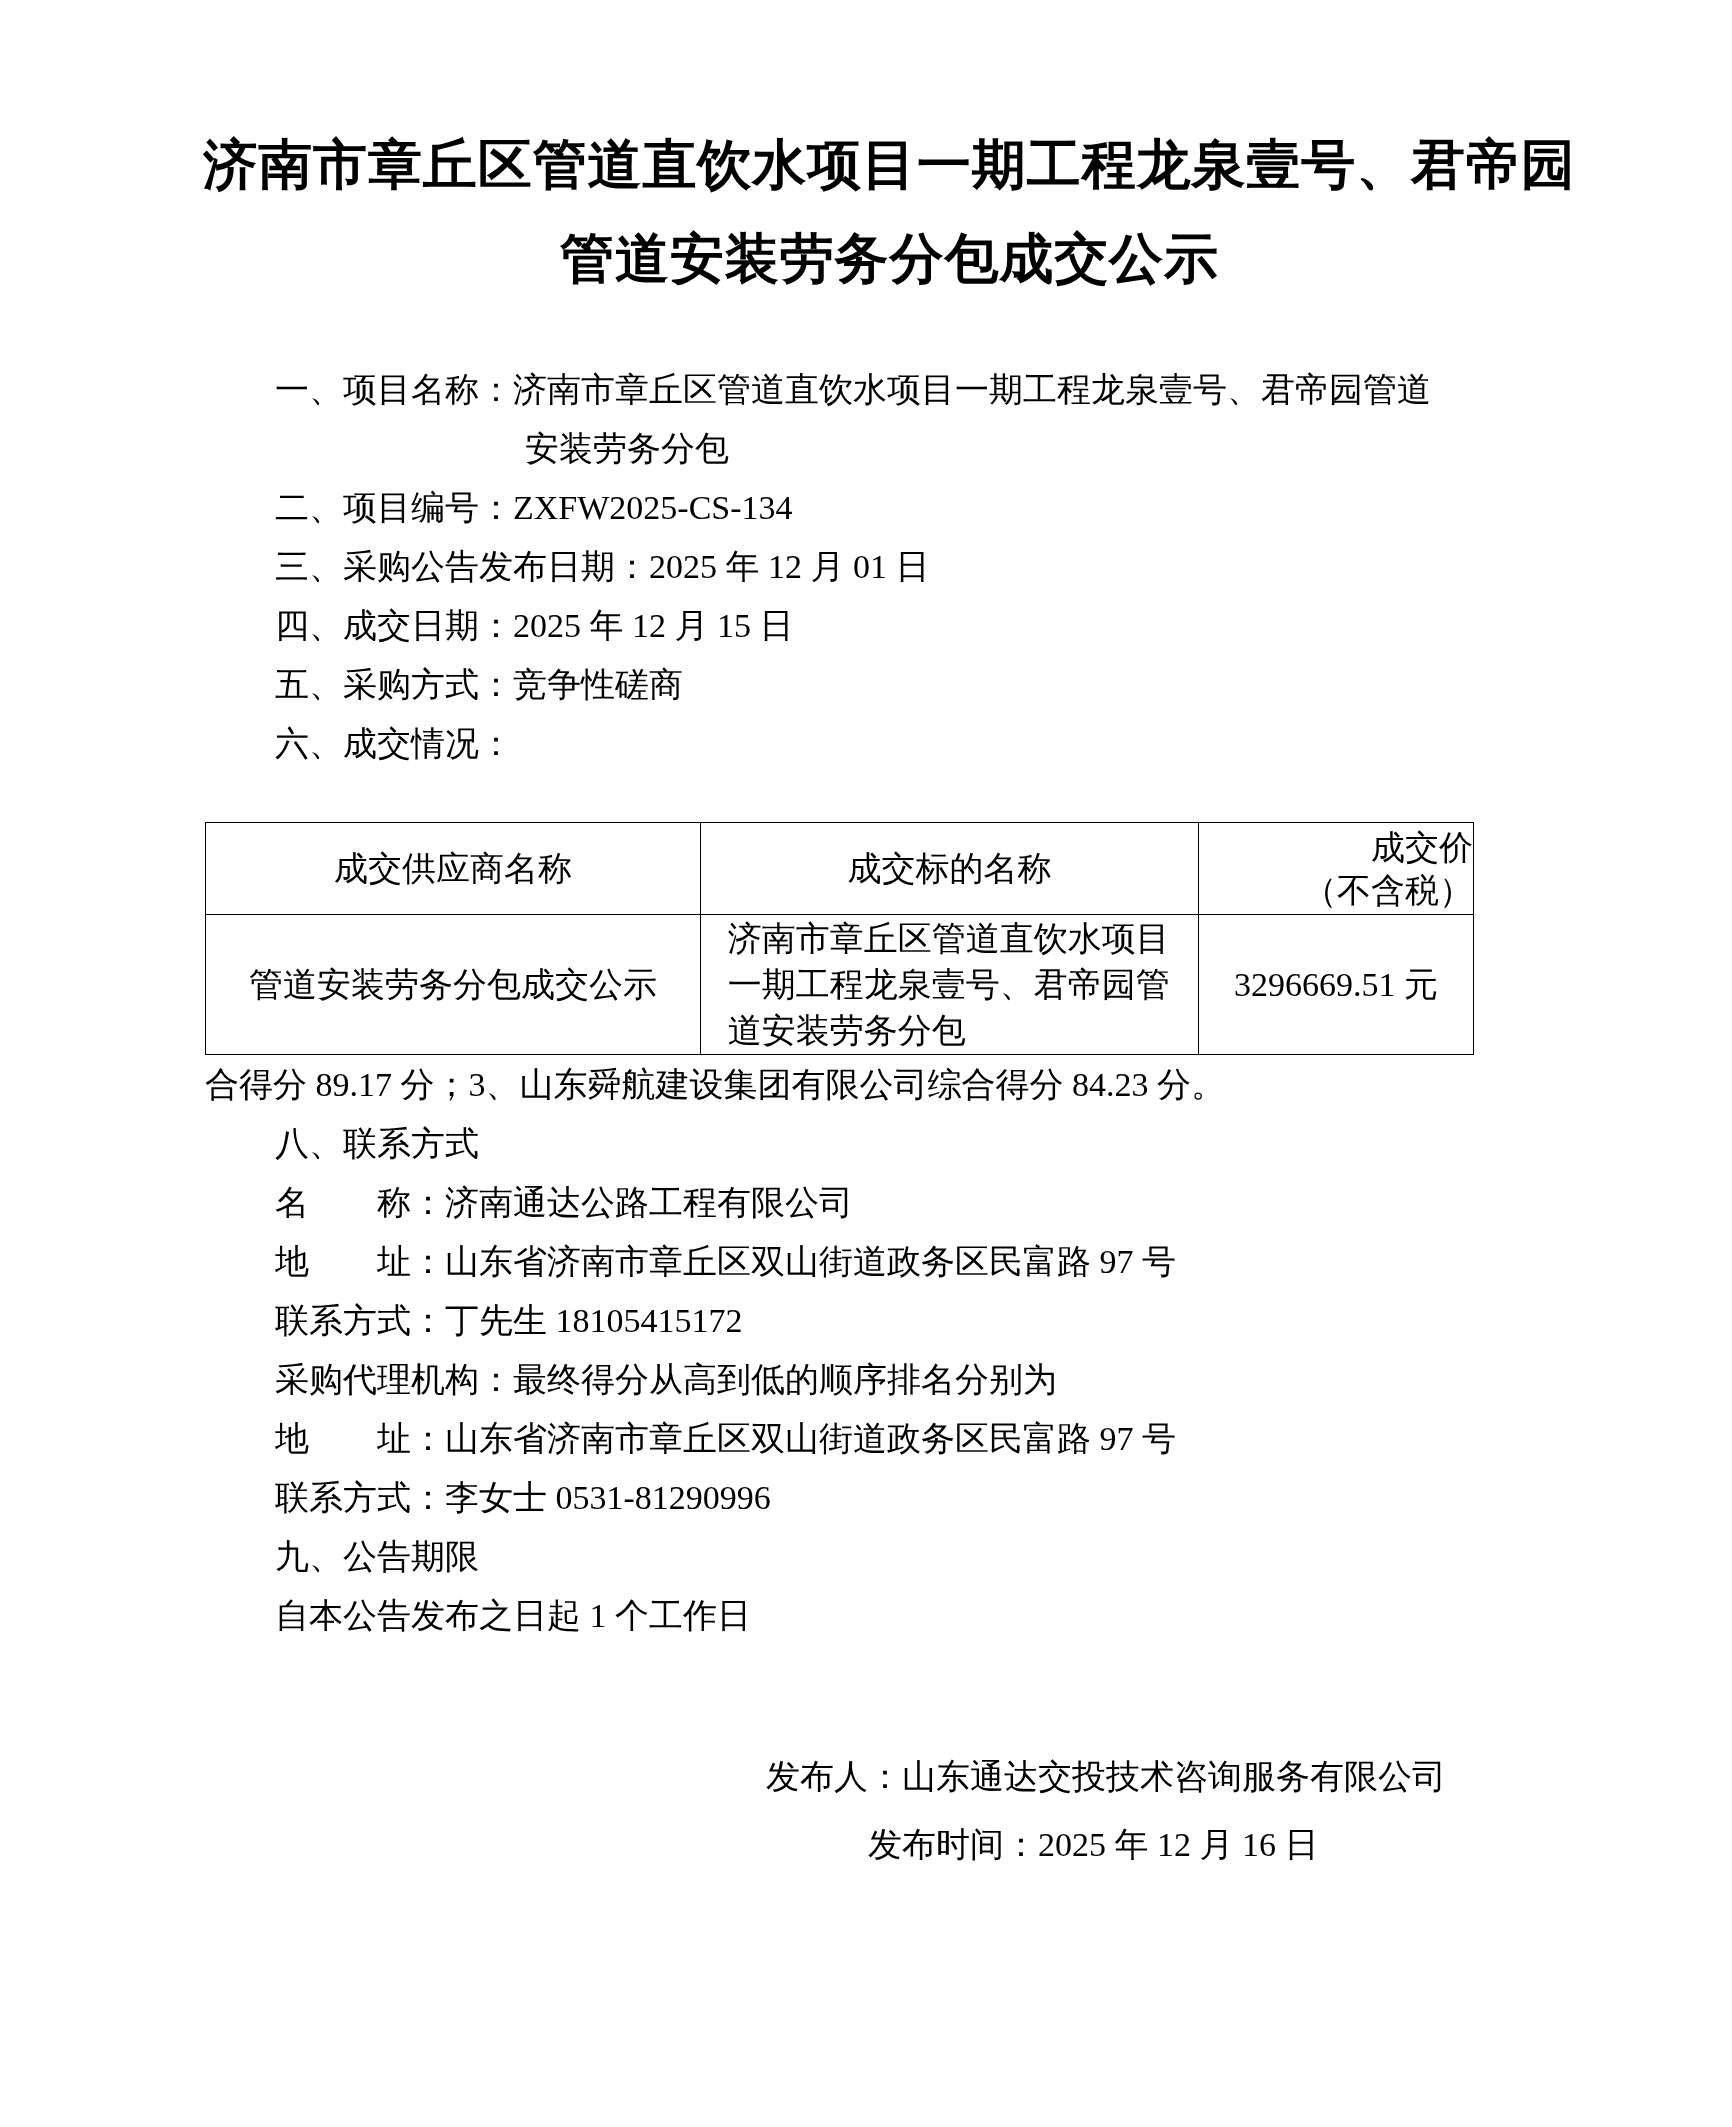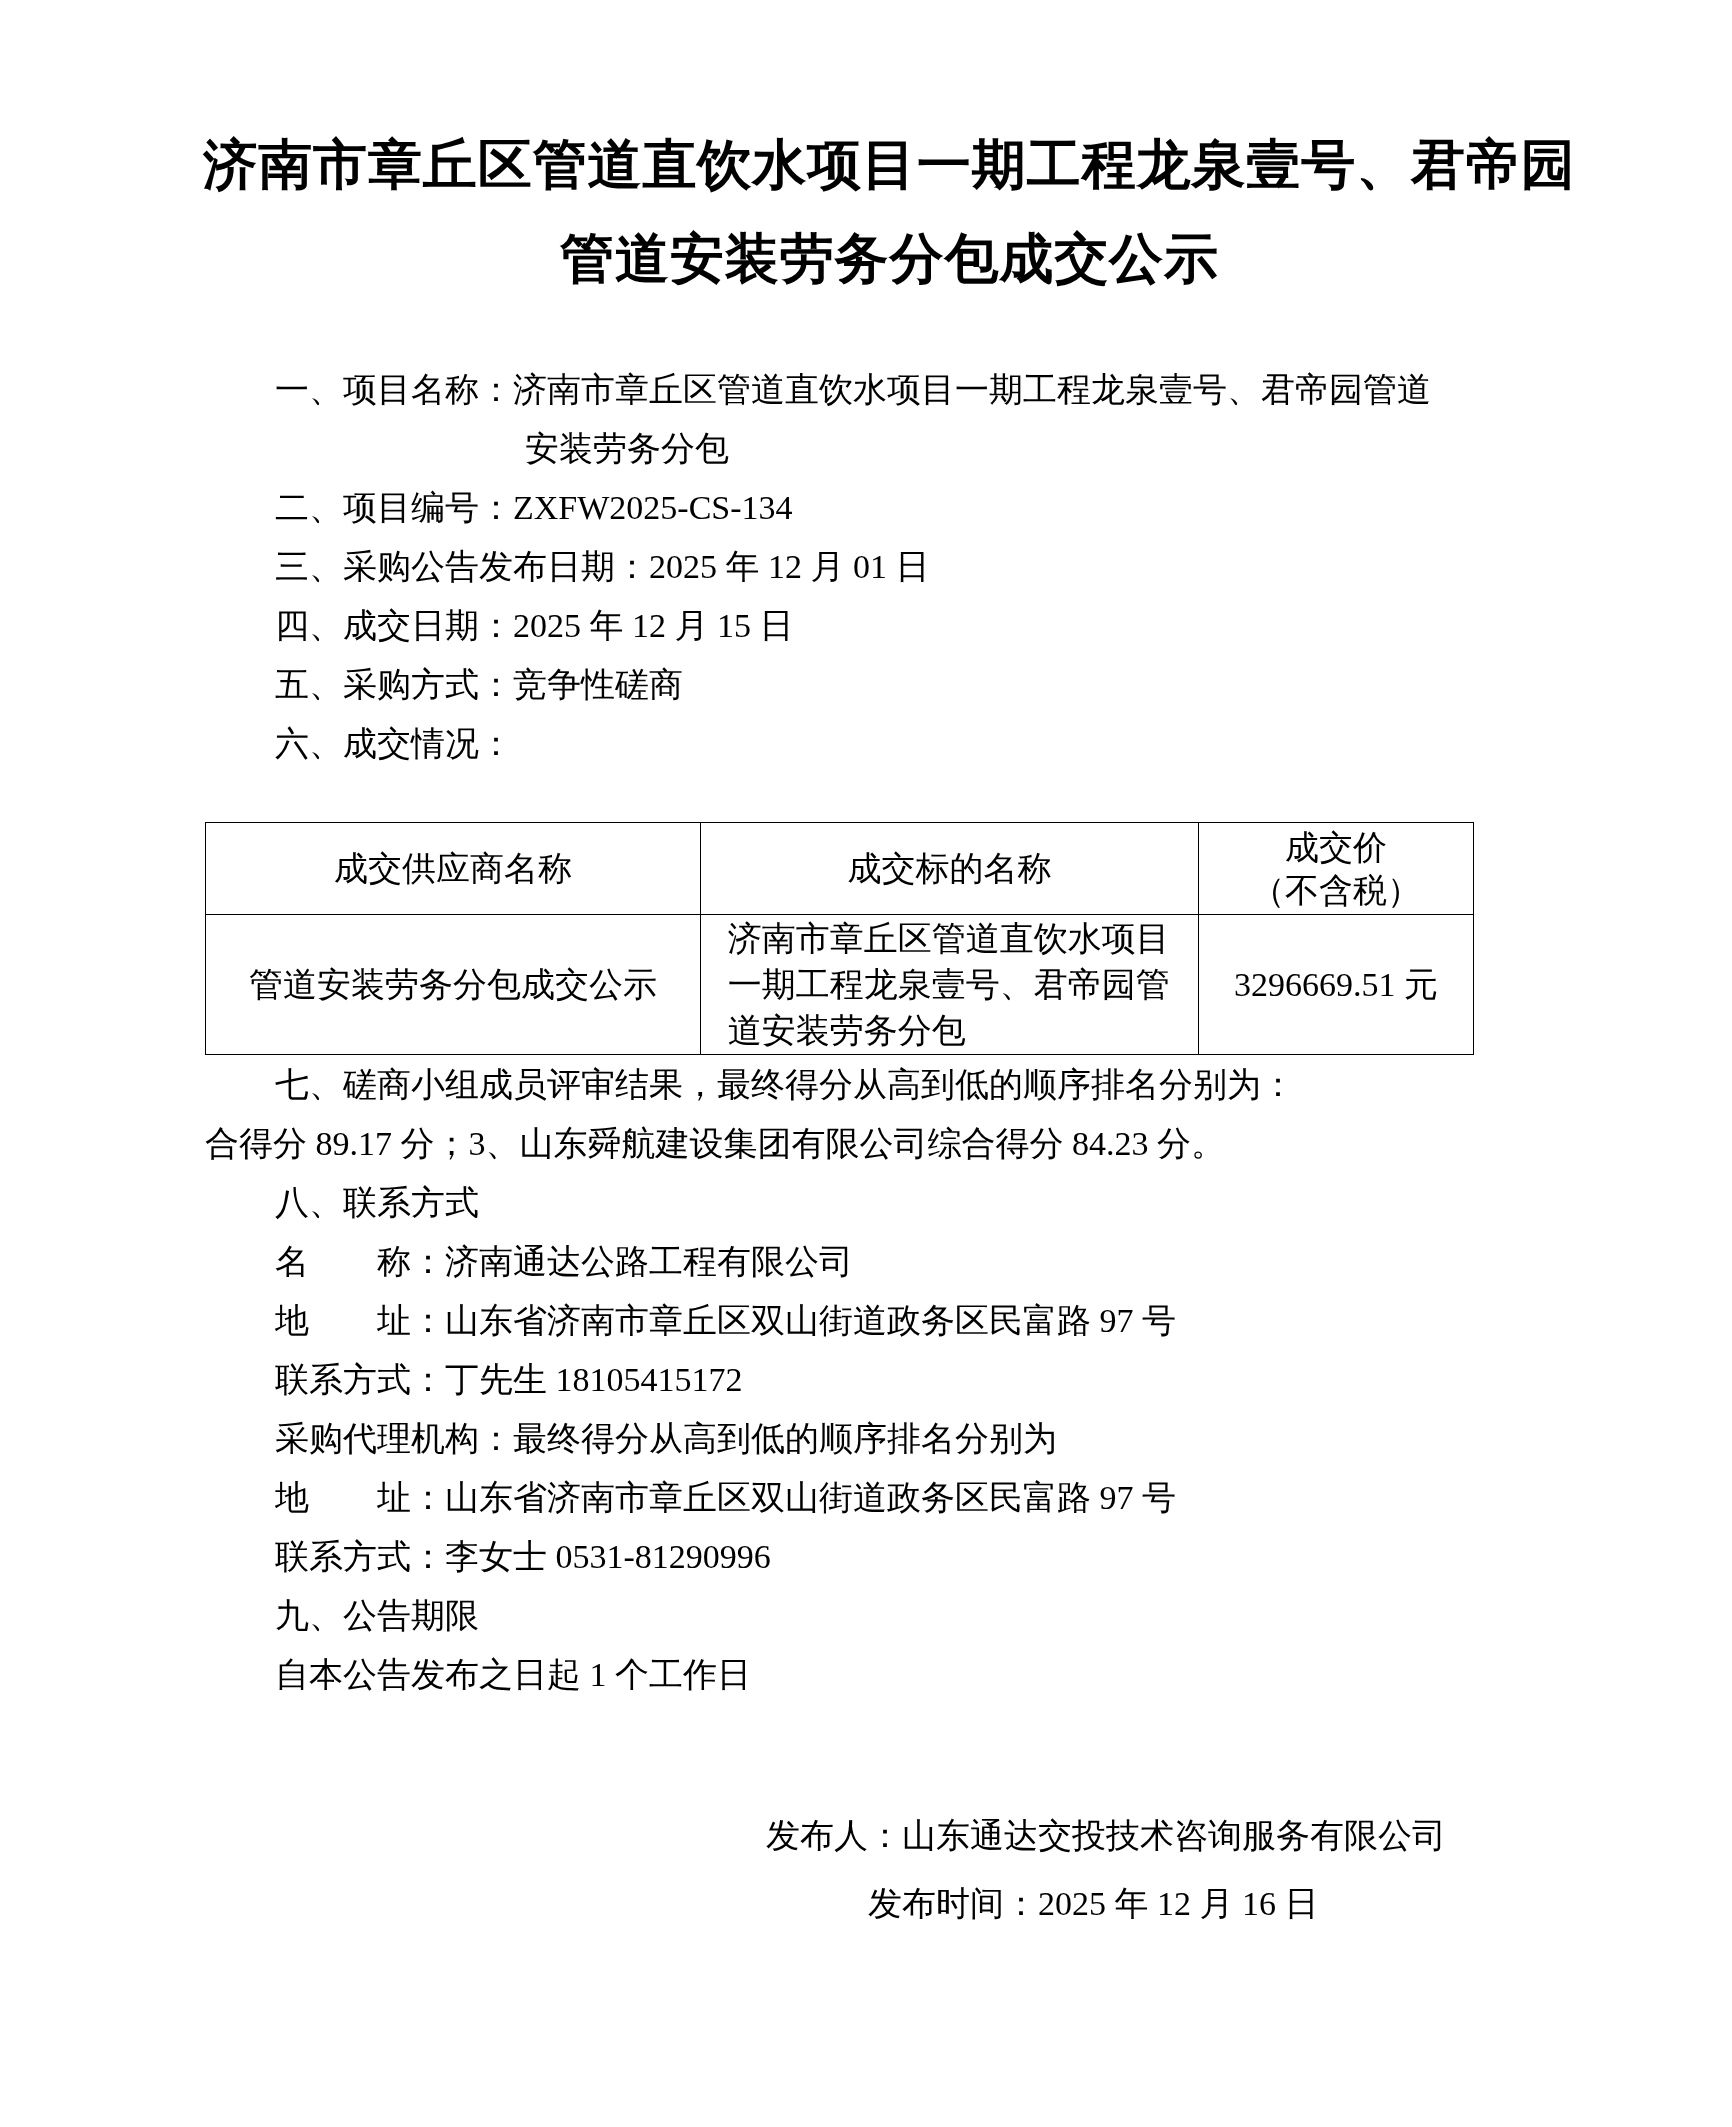--- a/index.html
+++ b/index.html
@@ -47,21 +47,21 @@
   table.award th, table.award td {
     border: 1.7px solid #000000;
     font-weight: normal;
     text-align: center;
     vertical-align: middle;
     padding: 0;
     font-size: 34px;
   }
   table.award thead tr { height: 92px; }
   table.award tbody tr { height: 140px; }
-  .th-line { line-height: 43px; }
+  .th-line { line-height: 43px; text-align: right; }
   .subject-wrap {
     width: 13.05em;
     margin: 0 auto;
     line-height: 46px;
     text-align: left;
   }
   .after-table { margin-top: 7px; }
 
   .doc-footer {
     margin-top: 98px;
@@ -113,21 +113,20 @@
         <tr>
           <td>管道安装劳务分包成交公示</td>
           <td>
             <div class="subject-wrap">济南市章丘区管道直饮水项目一期工程龙泉壹号、君帝园管道安装劳务分包</div>
           </td>
           <td>3296669.51 元</td>
         </tr>
       </tbody>
     </table>
 
-    <p class="ind after-table">七、磋商小组成员评审结果，最终得分从高到低的顺序排名分别为：</p>
     <p>合得分 89.17 分；3、山东舜航建设集团有限公司综合得分 84.23 分。</p>
     <p class="ind">八、联系方式</p>
     <p class="ind">名　　称：济南通达公路工程有限公司</p>
     <p class="ind">地　　址：山东省济南市章丘区双山街道政务区民富路 97 号</p>
     <p class="ind">联系方式：丁先生 18105415172</p>
     <p class="ind">采购代理机构：最终得分从高到低的顺序排名分别为</p>
     <p class="ind">地　　址：山东省济南市章丘区双山街道政务区民富路 97 号</p>
     <p class="ind">联系方式：李女士 0531-81290996</p>
     <p class="ind">九、公告期限</p>
     <p class="ind">自本公告发布之日起 1 个工作日</p>

